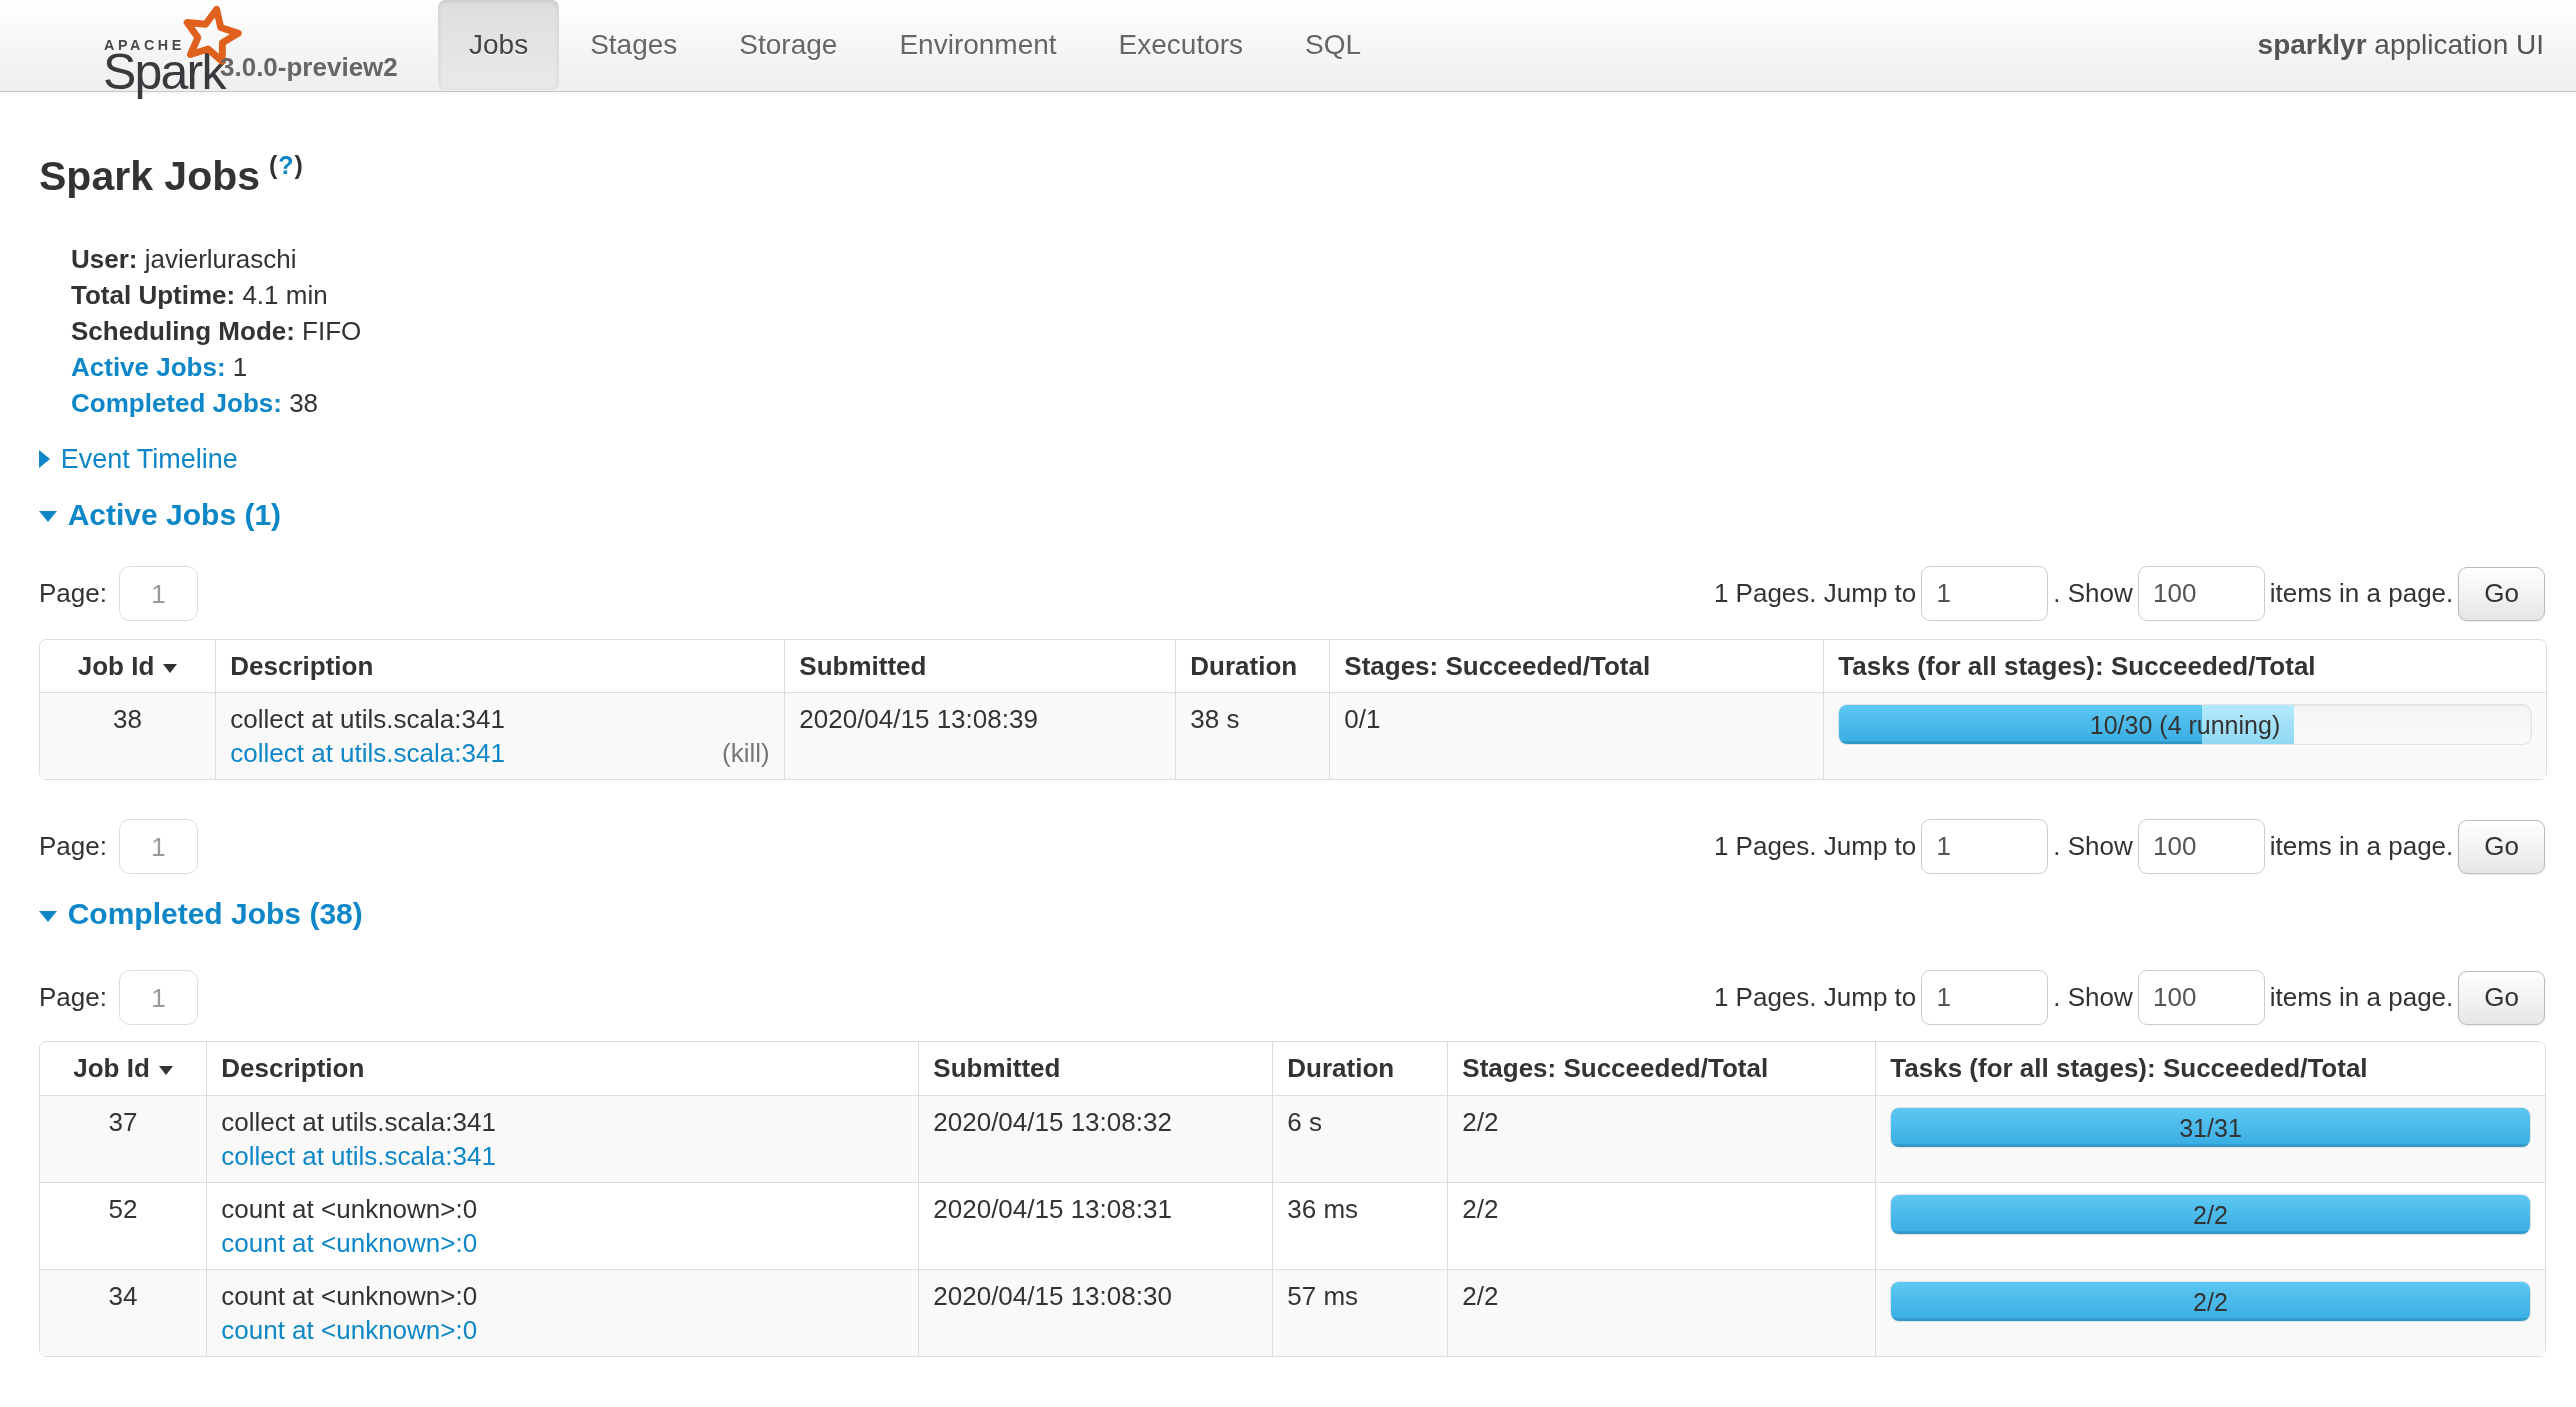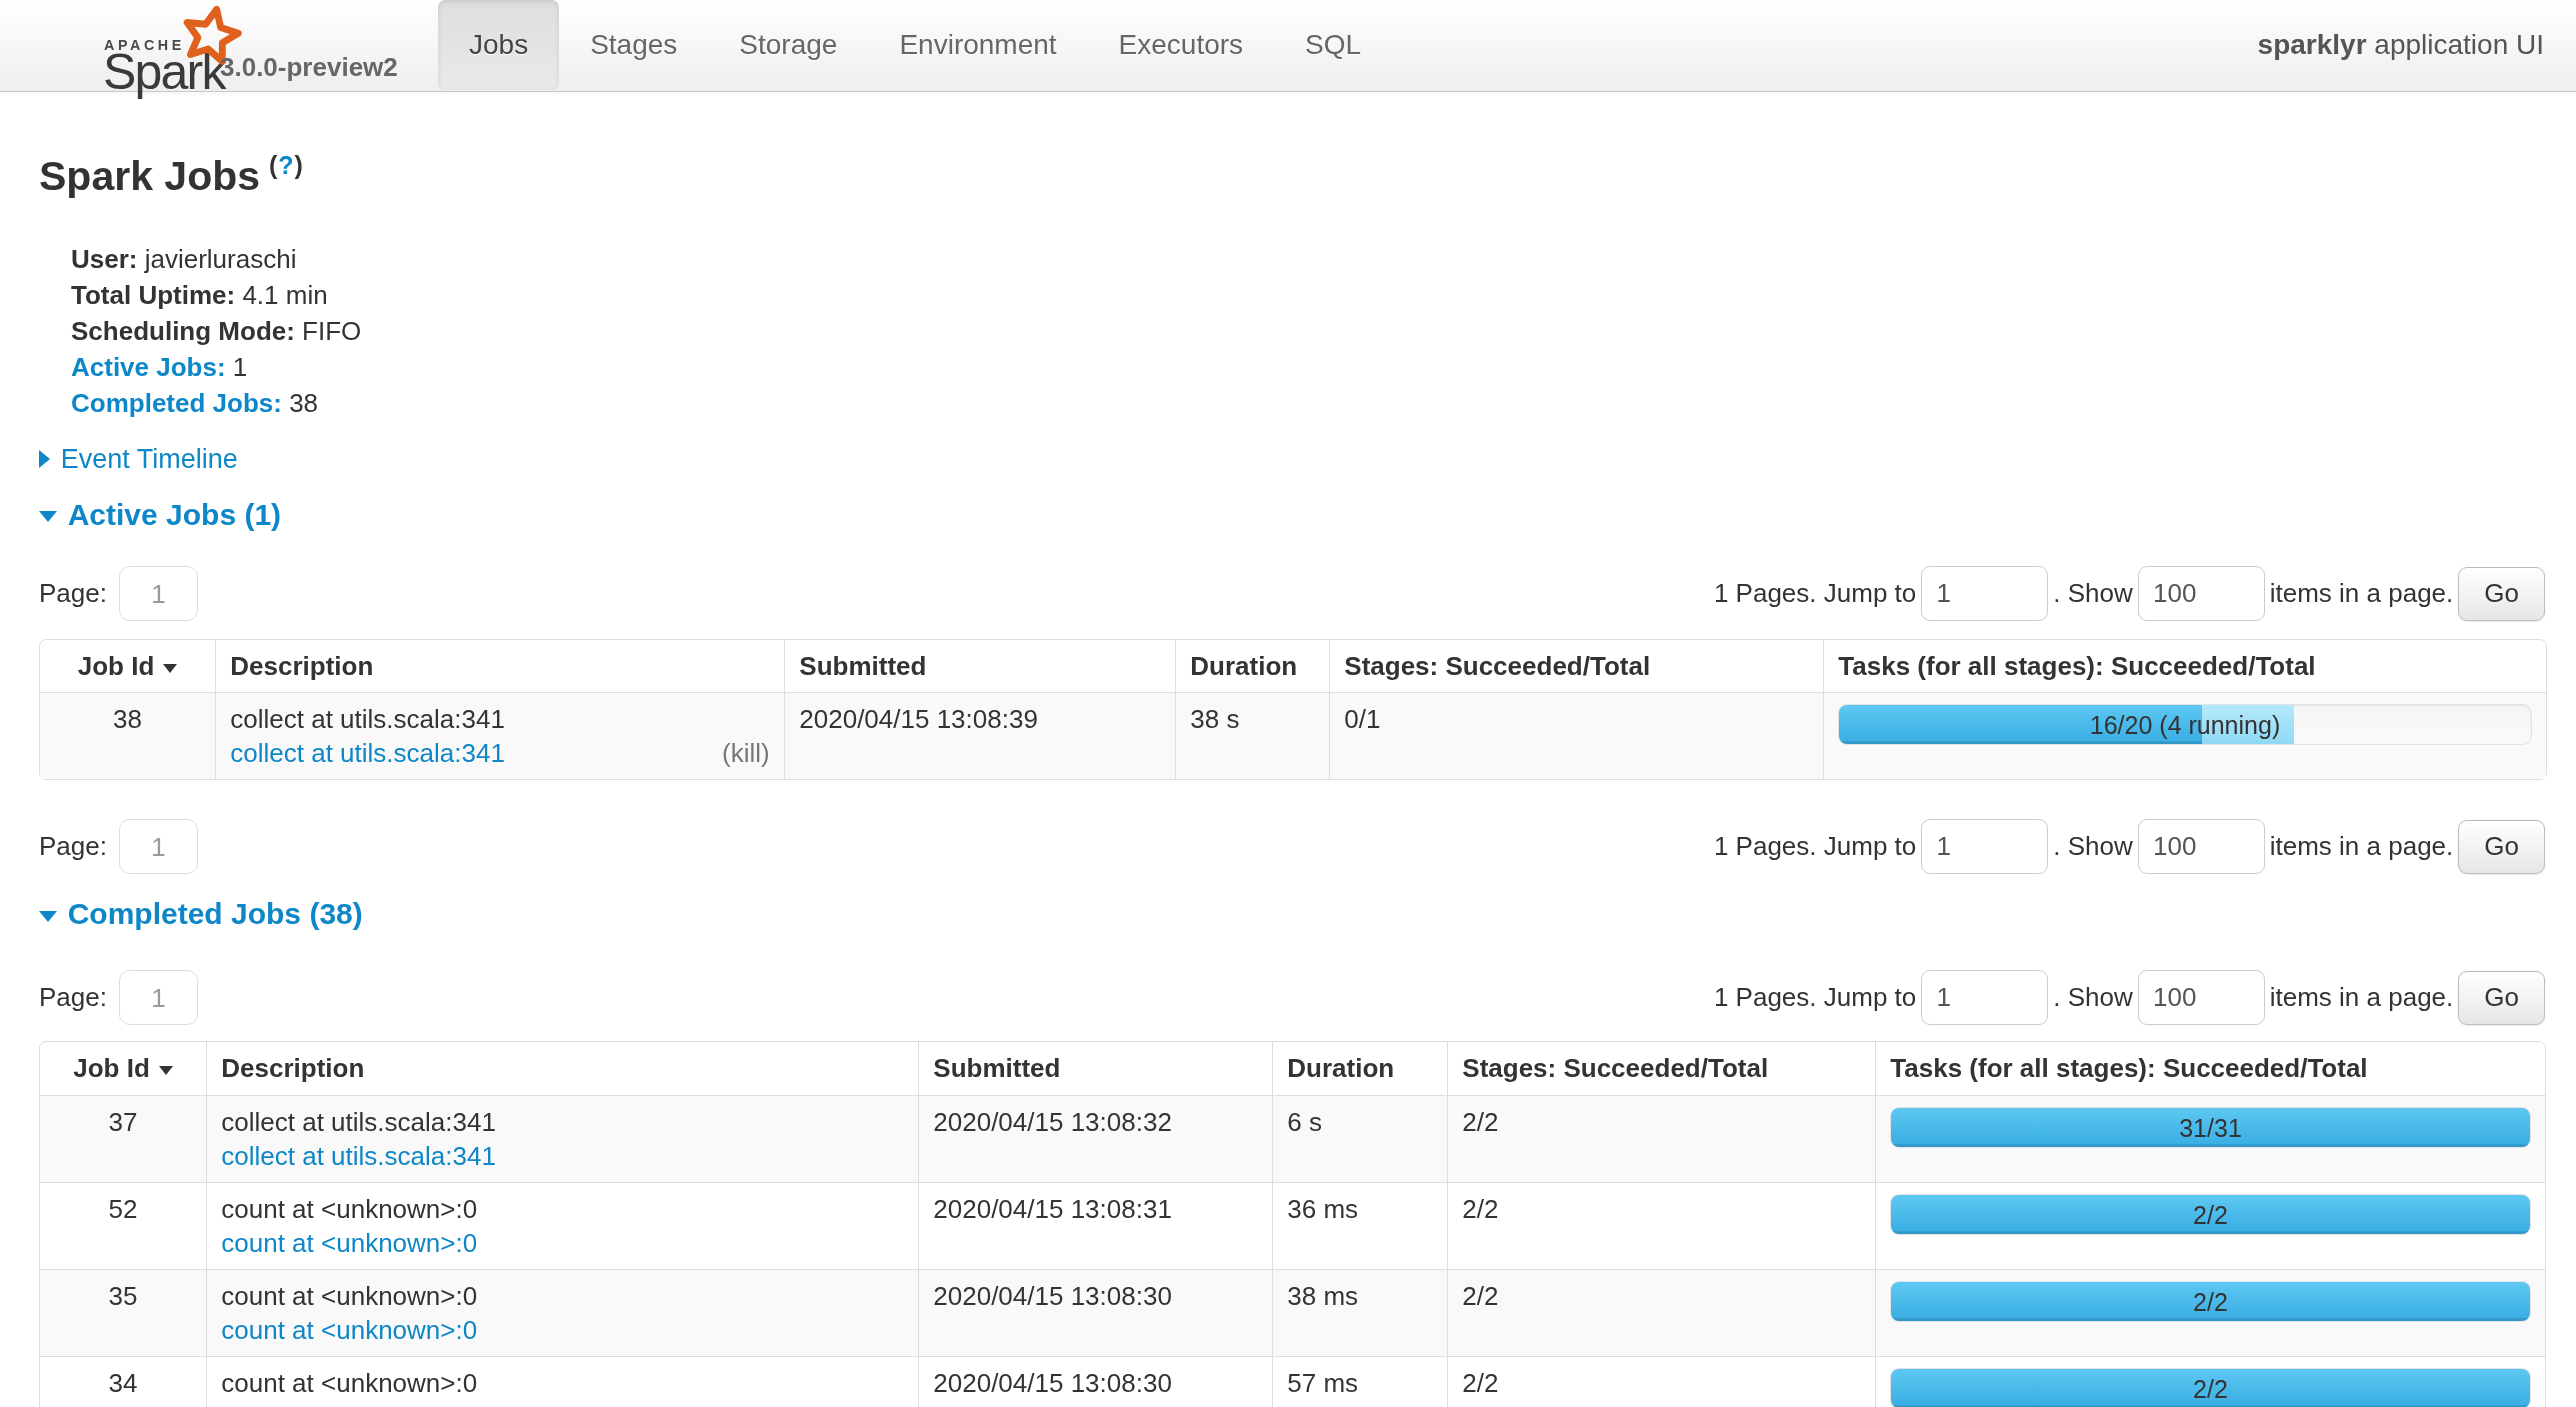--- a/index.html
+++ b/index.html
@@ -173,21 +173,21 @@
               <span class="kill-link">(kill)</span>
             </div>
           </td>
           <td>2020/04/15 13:08:39</td>
           <td>38 s</td>
           <td>0/1</td>
           <td>
             <div class="progress">
               <div class="bar done" style="width: 52.5%;"></div>
               <div class="bar running" style="left: 52.5%; width: 13.3%;"></div>
-              <span class="plabel">16/20 (4 running)</span>
+              <span class="plabel">10/30 (4 running)</span>
             </div>
           </td>
         </tr>
       </tbody>
   </table>
 
   <div class="pagerow mt-lg">
     <div class="page-left">
       <span>Page:</span>
       <span class="pagebox">1</span>
@@ -271,51 +271,33 @@
           <td>36 ms</td>
           <td>2/2</td>
           <td>
             <div class="progress">
               <div class="bar done" style="width: 100%;"></div>
               <span class="plabel">2/2</span>
             </div>
           </td>
         </tr>
         <tr>
-          <td>35</td>
+          <td>34</td>
           <td>
             <div>count at &lt;unknown&gt;:0</div>
             <div class="desc-line2">
               <span class="job-link">count at &lt;unknown&gt;:0</span>
             </div>
           </td>
           <td>2020/04/15 13:08:30</td>
-          <td>38 ms</td>
+          <td>57 ms</td>
           <td>2/2</td>
           <td>
             <div class="progress">
               <div class="bar done" style="width: 100%;"></div>
               <span class="plabel">2/2</span>
             </div>
           </td>
         </tr>
-        <tr>
-          <td>34</td>
-          <td>
-            <div>count at &lt;unknown&gt;:0</div>
-            <div class="desc-line2">
-              <span class="job-link">count at &lt;unknown&gt;:0</span>
-            </div>
-          </td>
-          <td>2020/04/15 13:08:30</td>
-          <td>57 ms</td>
-          <td>2/2</td>
-          <td>
-            <div class="progress">
-              <div class="bar done" style="width: 100%;"></div>
-              <span class="plabel">2/2</span>
-            </div>
-          </td>
-        </tr>
       </tbody>
   </table>
 </div>
 
 
 </body></html>

